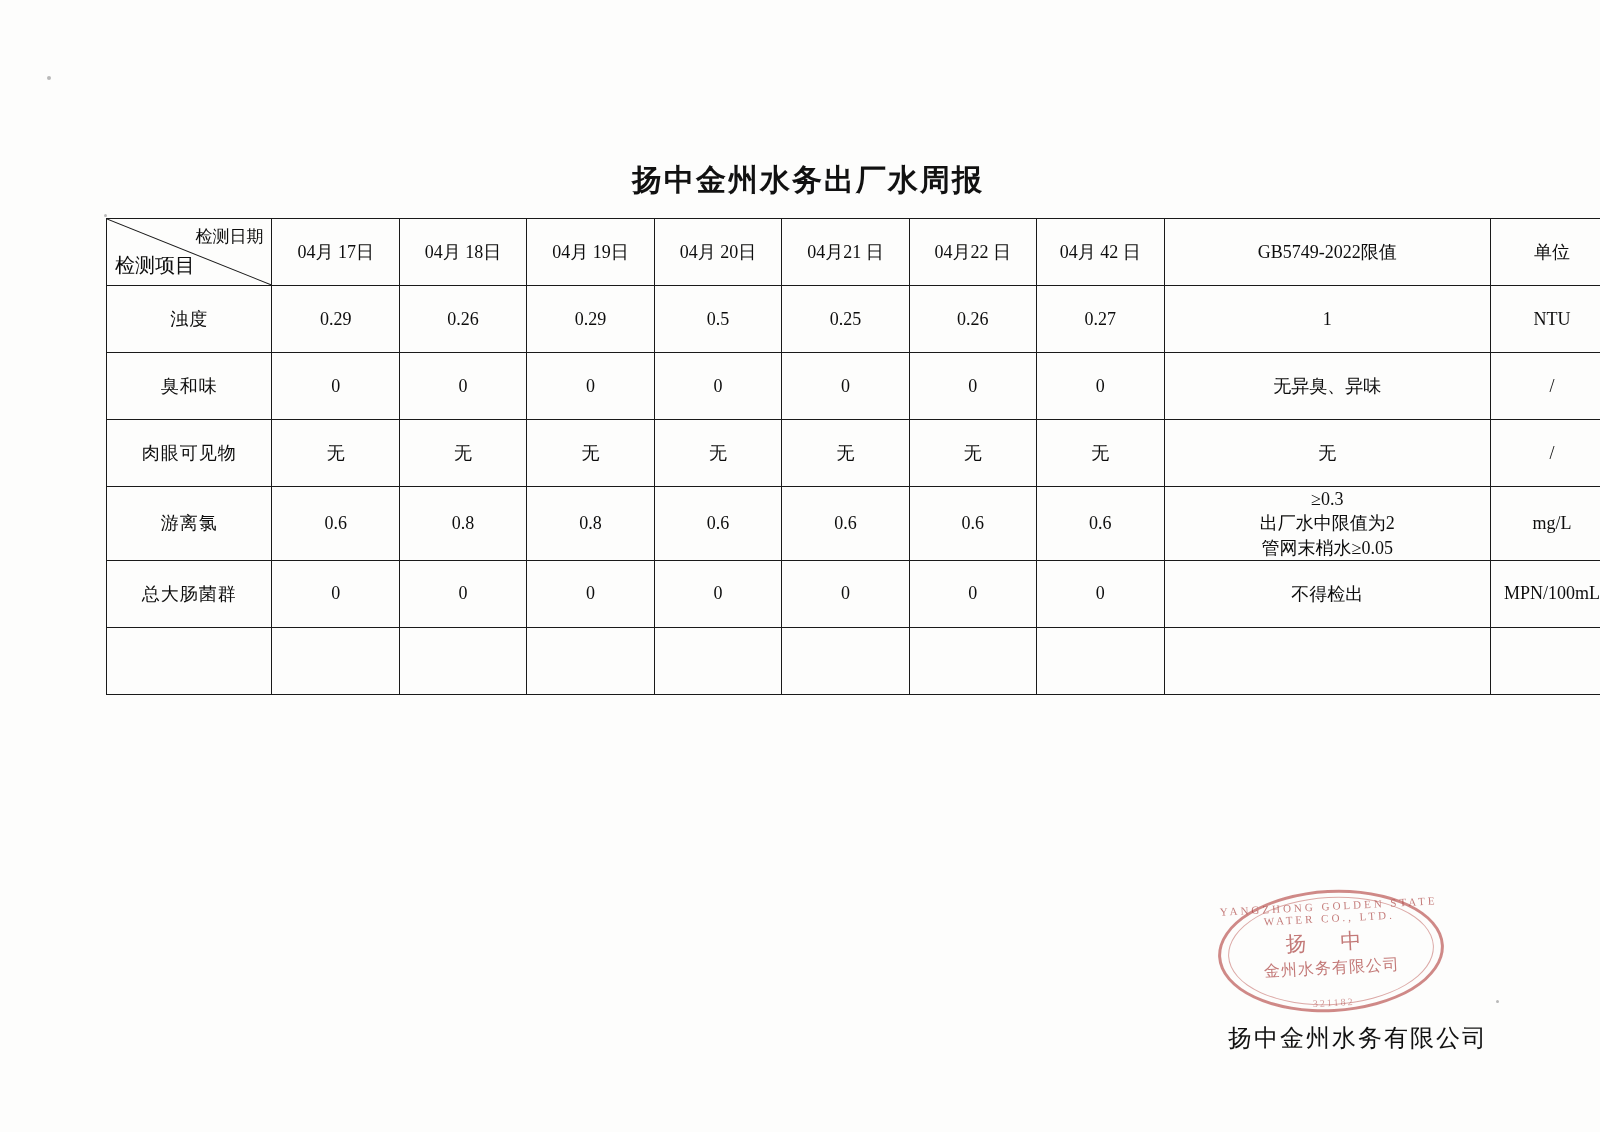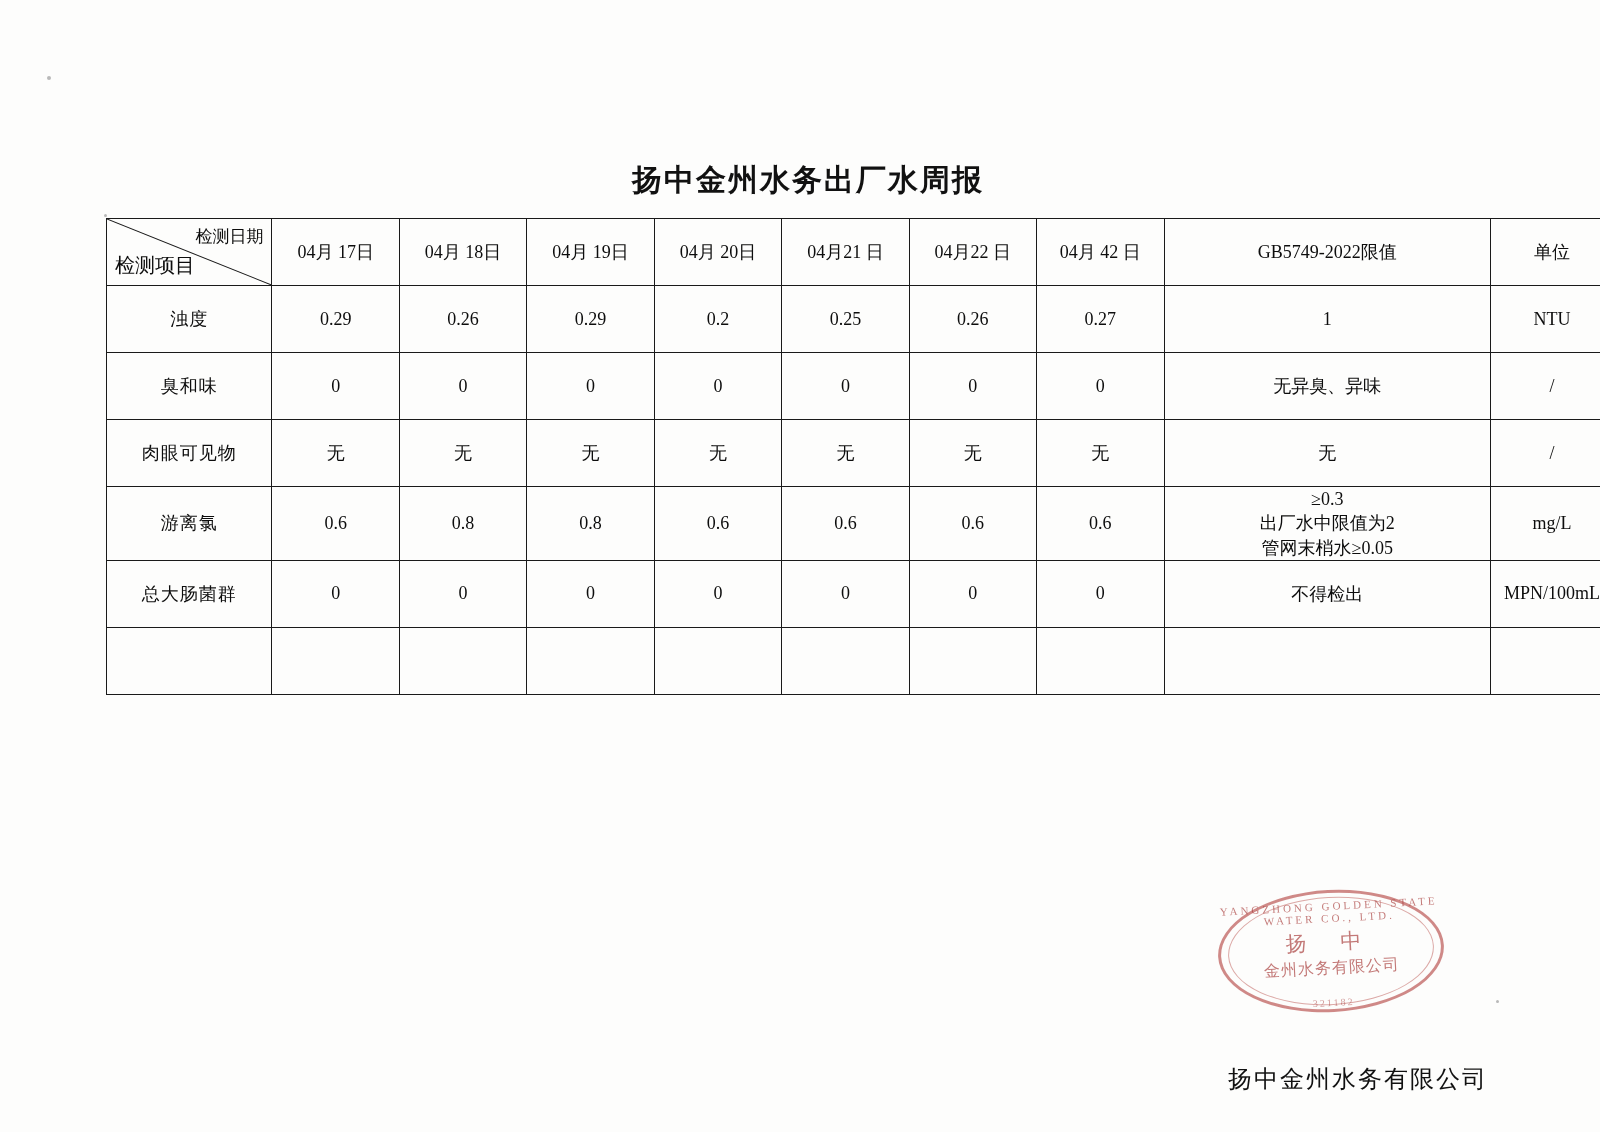--- a/index.html
+++ b/index.html
@@ -189,21 +189,20 @@
 
   .signature {
     position: absolute;
     left: 1228px;
     top: 1022px;
     font-size: 24px;
     letter-spacing: 2px;
     font-family: "Liberation Sans", sans-serif;
     color: #111;
     white-space: nowrap;
-    margin-top: 41px;
   }
 </style>
 </head>
 <body>
 
 <div class="page">
 
   <div class="speck s1"></div>
   <div class="speck s2"></div>
   <div class="speck s3"></div>
@@ -241,21 +240,21 @@
         <td class="hdr">04月 42 日</td>
         <td class="hdr hdr-lim">GB5749-2022限值</td>
         <td class="hdr">单位</td>
       </tr>
 
       <tr>
         <td class="rowname">浊度</td>
         <td class="val">0.29</td>
         <td class="val">0.26</td>
         <td class="val">0.29</td>
-        <td class="val">0.2</td>
+        <td class="val">0.5</td>
         <td class="val">0.25</td>
         <td class="val">0.26</td>
         <td class="val">0.27</td>
         <td class="limit-num">1</td>
         <td class="unit">NTU</td>
       </tr>
 
 
       <tr>
         <td class="rowname">臭和味</td>

